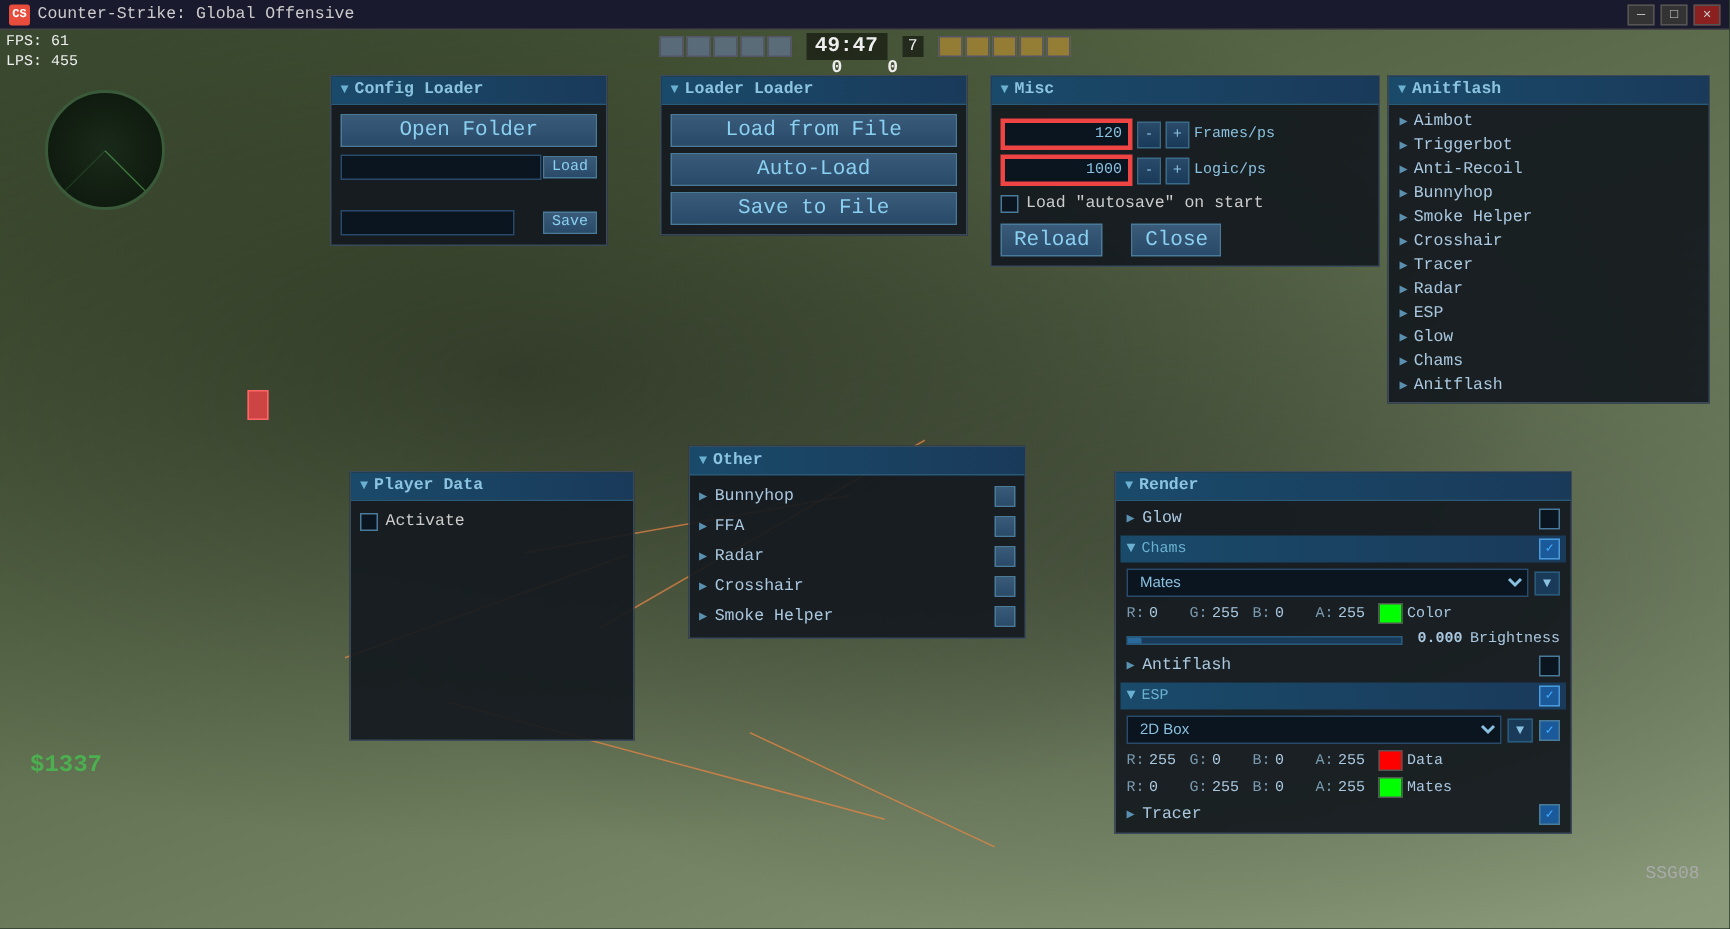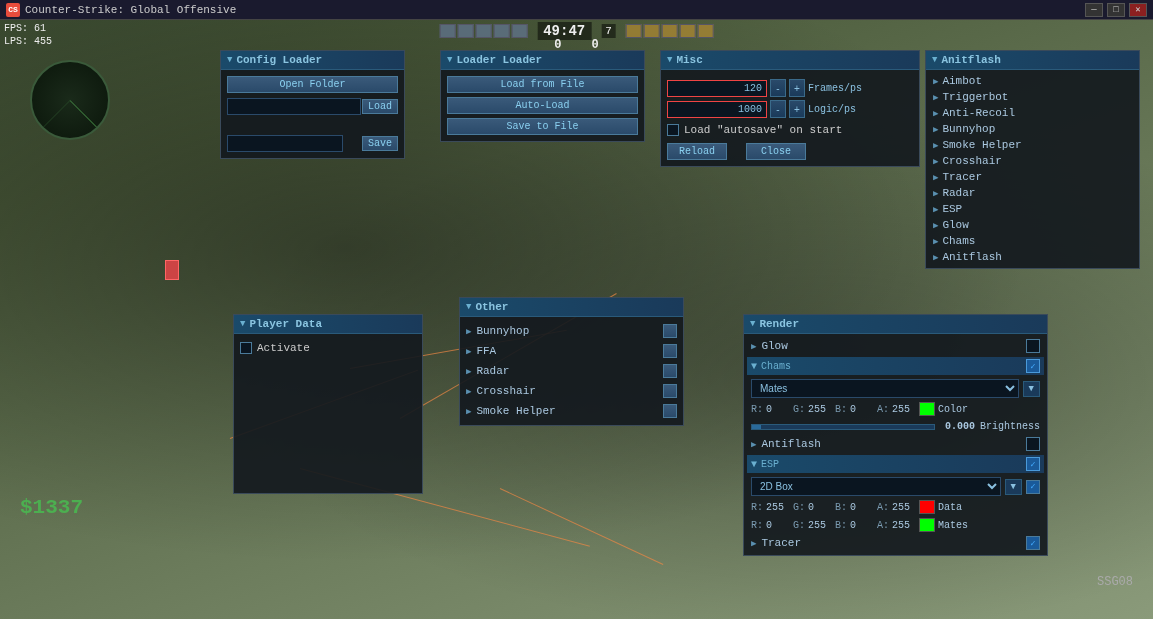--- a/index.html
+++ b/index.html
@@ -68,21 +68,21 @@
       top: 22px; left: 4px;
       color: #eee;
       font-size: 10px;
       z-index: 50;
       line-height: 1.3;
     }
     .hud-money {
       position: absolute;
       bottom: 100px; left: 20px;
       color: #4caf50;
-      font-size: 21px;
+      font-size: 16px;
       font-weight: bold;
       z-index: 50;
     }
     
     .panel {
       position: absolute;
       background: rgba(20, 25, 30, 0.92);
       border: 1px solid #3a4a5a;
       z-index: 60;
     }
@@ -103,21 +103,21 @@
     }
     .panel-body {
       padding: 6px;
     }
     
     .btn {
       background: linear-gradient(180deg, #3a5a7a, #2a4a6a);
       border: 1px solid #4a7a9a;
       color: #8ad0f0;
       padding: 2px 8px;
-      font-size: 10px;
+      font-size: 14px;
       font-family: 'Courier New', monospace;
       cursor: pointer;
       display: inline-block;
       min-width: 60px;
       text-align: center;
     }
     .btn-small {
       padding: 1px 5px;
       min-width: 30px;
       font-size: 10px;
@@ -153,23 +153,23 @@
       font-size: 11px;
     }
     .kb-arrow { color: #5a90b0; font-size: 9px; }
     
     .num-row {
       display: flex; align-items: center; gap: 3px;
       margin: 3px 0;
     }
     .num-input {
       background: #0a1520;
-      border: 1px solid #ef4444;
+      border: 3px solid #ef4444;
       color: #8ac0e0;
-      width: 100px;
+      width: 88px;
       padding: 2px 4px;
       font-size: 10px;
       font-family: 'Courier New', monospace;
       text-align: right;
     }
     .num-btn {
       background: linear-gradient(180deg, #2a4a6a, #1a3a5a);
       border: 1px solid #3a6a8a;
       color: #8ac0e0;
       width: 16px; height: 18px;

